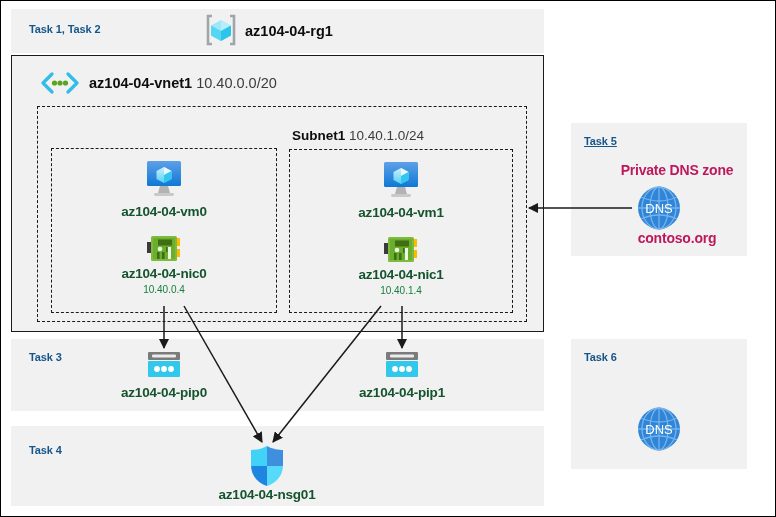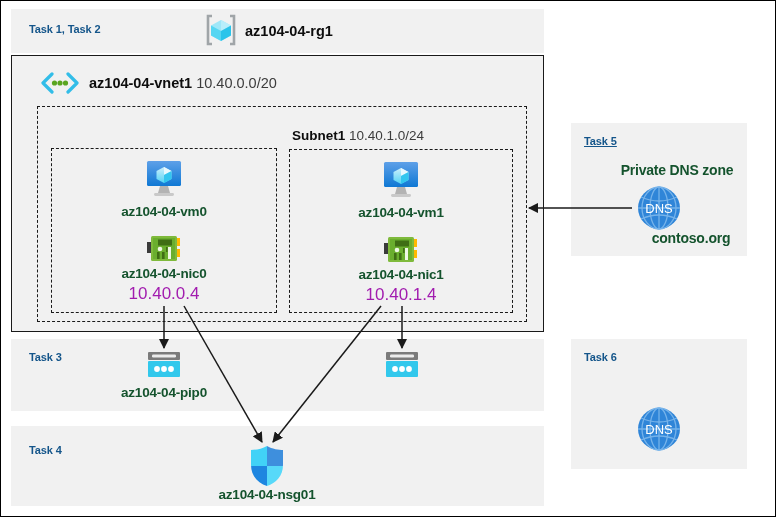--- a/index.html
+++ b/index.html
@@ -66,28 +66,28 @@
     white-space: nowrap;
   }
   .node-name {
     font-size: 13.5px;
     font-weight: bold;
     color: #14532d;
     letter-spacing: -0.2px;
     line-height: 1.25;
   }
   .node-sub {
-    font-size: 17px;
-    color: #a21caf;
+    font-size: 10px;
+    color: #15803d;
     line-height: 1.3;
   }
   .node-title {
     font-size: 14px;
     font-weight: bold;
-    color: #14532d;
+    color: #be185d;
     letter-spacing: -0.2px;
     margin-left: 36px;
   }
 
   
   .hdr-title {
     position: absolute;
     font-size: 14.5px;
     color: #3c3c3c;
     white-space: nowrap;
@@ -295,20 +295,23 @@
     <svg width="36" height="30" viewBox="0 0 36 30">
       <rect x="2" y="1" width="32" height="8" rx="1" fill="#7b7b7b"></rect>
       <rect x="6" y="3.5" width="24" height="3" rx="1.2" fill="#ececec"></rect>
       <rect x="2" y="10" width="32" height="16" rx="1" fill="#32c8ec"></rect>
       <circle cx="11" cy="18" r="2.9" fill="#ffffff"></circle>
       <circle cx="18" cy="18" r="2.9" fill="#ffffff"></circle>
       <circle cx="25" cy="18" r="2.9" fill="#ffffff"></circle>
     </svg>
   </div>
 
+  <div class="node" style="left:321px; top:384px; width:160px;">
+    <div class="node-name">az104-04-pip1</div>
+  </div>
 
   <div class="panel" style="left:10px; top:425px; width:533px; height:80px;"></div>
 
   <div class="task-label" style="left:28px; top:443px;">Task 4</div>
 
   <div class="icon nsg-icon" style="left:248px; top:444px;">
     <svg width="36" height="42" viewBox="0 0 36 42">
       <defs>
         <clipPath id="shieldclip">
           <path d="M18 1 C13 4, 6 5, 2 5 L2 20 C2 31, 9 38, 18 41 C27 38, 34 31, 34 20 L34 5 C30 5, 23 4, 18 1 Z"></path>
@@ -343,21 +346,21 @@
         <ellipse cx="23" cy="23" rx="17" ry="21"></ellipse>
         <line x1="2" y1="23" x2="44" y2="23"></line>
         <path d="M5 12 Q23 20, 41 12"></path>
         <path d="M5 34 Q23 26, 41 34"></path>
         <line x1="23" y1="2" x2="23" y2="44"></line>
       </g>
       <text x="23" y="28" text-anchor="middle" font-family="Liberation Sans, sans-serif" font-size="13" fill="#ffffff">DNS</text>
     </svg>
   </div>
 
-  <div class="node" style="left:570px; top:229px; width:204px;">
+  <div class="node" style="left:570px; top:229px; width:176px;">
     <div class="node-title">contoso.org</div>
   </div>
 
   <div class="panel" style="left:570px; top:338px; width:176px; height:130px;"></div>
 
   <div class="task-label" style="left:583px; top:350px;">Task 6</div>
 
 
   <div class="icon dns-icon" style="left:635px; top:405px;">
     <svg width="46" height="46" viewBox="0 0 46 46">

